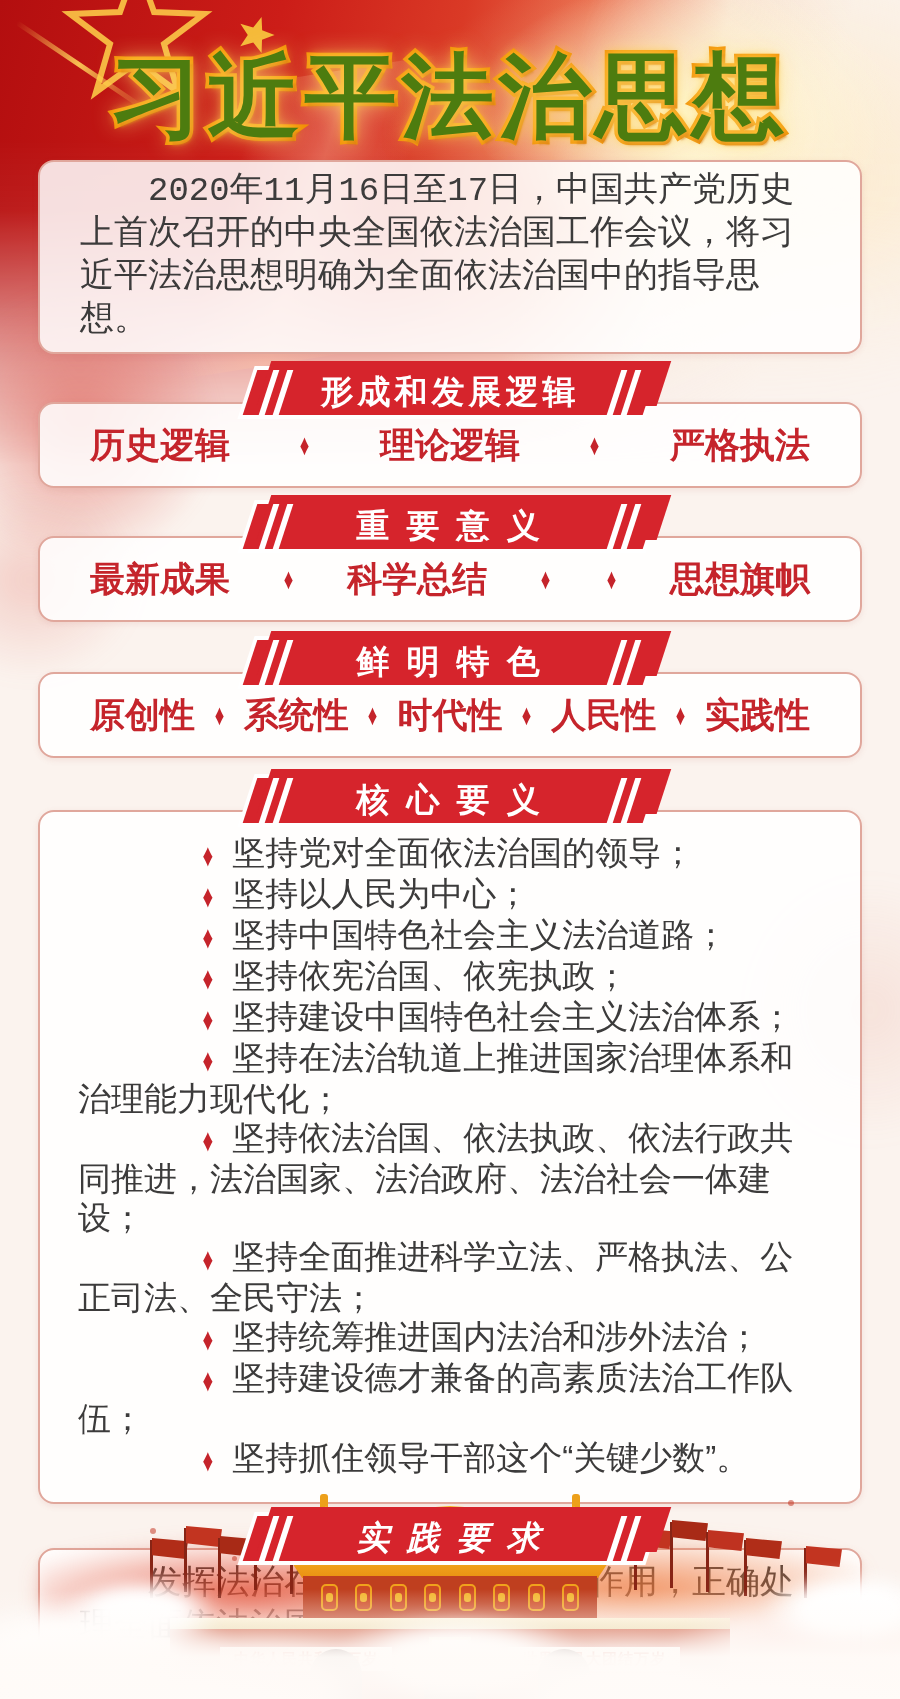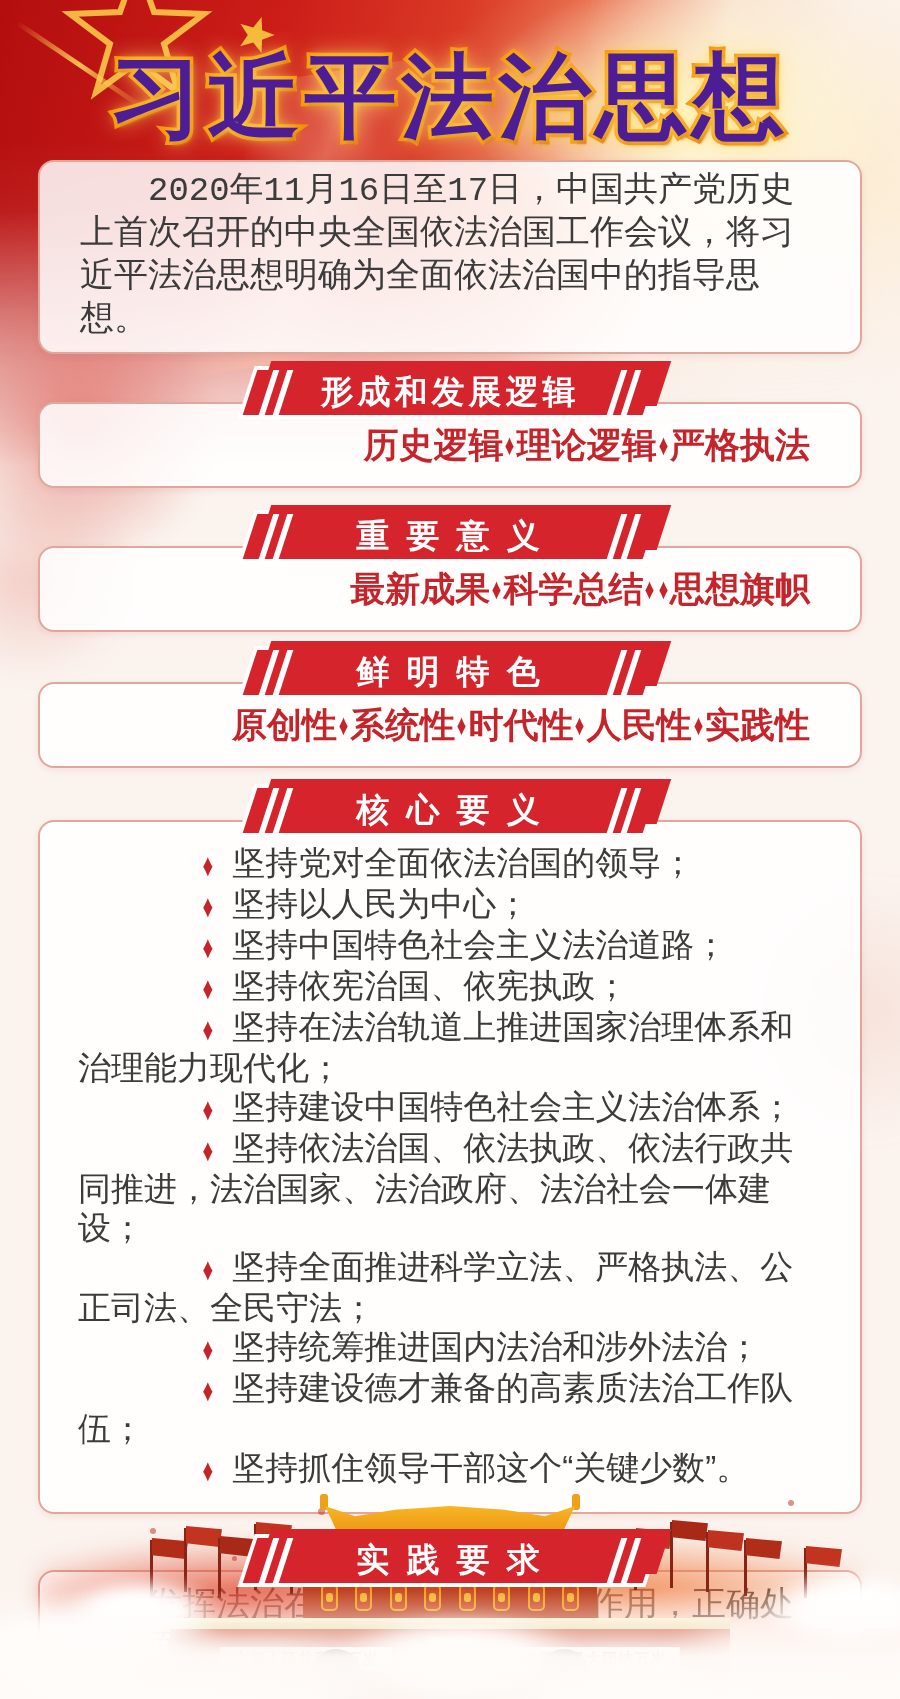--- a/index.html
+++ b/index.html
@@ -34,21 +34,21 @@
   .wash.w3{top:880px;right:-90px;width:240px;height:260px;filter:blur(12px);
     background:radial-gradient(closest-side,rgba(230,150,130,.18),rgba(230,150,130,0));}
   .gold-streak{position:absolute;top:62px;left:4px;width:150px;height:5px;border-radius:3px;
     background:linear-gradient(90deg,rgba(255,210,90,0),#ffd35a,rgba(255,210,90,0));
     transform:rotate(34deg);opacity:.9;}
   .star-svg{position:absolute;pointer-events:none;}
   
   .title-wrap{position:relative;padding-top:42px;text-align:center;}
   .poster-title{
     display:inline-block;font-size:92px;line-height:108px;font-weight:900;letter-spacing:5px;
-    color:#4c1d95;-webkit-text-stroke:7px var(--title-outline);paint-order:stroke fill;
+    color:#4d7c0f;-webkit-text-stroke:7px var(--title-outline);paint-order:stroke fill;
     text-shadow:0 0 22px rgba(255,226,122,.95),0 0 8px #ffb300,3px 4px 2px rgba(196,90,0,.55);
   }
   
   .box{
     position:relative;width:824px;margin:0 auto;background:rgba(255,255,255,.86);
     border:2px solid var(--box-border);border-radius:16px;
     box-shadow:0 2px 6px rgba(180,90,80,.12);
   }
   .intro-box{margin-top:10px;padding:8px 40px 10px;}
   .para{font-size:34px;line-height:43px;color:var(--ink);text-indent:2em;font-weight:500;font-family:Liberation Mono, monospace;}
@@ -57,26 +57,26 @@
   .banner .ribbon-bg{position:absolute;inset:0;background:var(--banner-red);
     transform:skewX(-18deg);box-shadow:0 0 0 4px #fff;}
   .banner .ribbon-bg::before{content:"";position:absolute;inset:0;background:var(--banner-red);
     transform:translate(11px,-9px);z-index:-1;}
   .banner .slash{position:absolute;top:0;bottom:0;width:6px;background:#fff;}
   .banner .sl1{left:16px;} .banner .sl2{left:30px;}
   .banner .sr1{right:16px;} .banner .sr2{right:30px;}
   .banner .label{position:absolute;inset:0;display:flex;align-items:center;justify-content:center;
     color:#fff;font-size:33px;font-weight:700;letter-spacing:4px;z-index:2;}
   .b1{margin-top:16px;margin-bottom:-13px;}
-  .b2{margin-top:26px;margin-bottom:-13px;text-decoration:underline;}
+  .b2{margin-top:16px;margin-bottom:-13px;text-decoration:underline;}
   .b3{margin-top:18px;margin-bottom:-13px;}
   .b4{margin-top:20px;margin-bottom:-13px;}
-  .b5{margin-top:24px;margin-bottom:-13px;}
-  
-  .phrase-row{display:flex;align-items:center;justify-content:flex-end;padding:17px 50px;}
+  .b5{margin-top:12px;margin-bottom:-13px;font-style:italic;}
+  
+  .phrase-row{display:flex;align-items:center;justify-content:space-between;padding:17px 50px;}
   .phrase{color:var(--accent-red);font-size:35px;font-weight:700;line-height:48px;white-space:nowrap;}
   .diamond{color:var(--accent-red);display:inline-block;transform:scale(.72,1.12);font-size:26px;}
   
   .core-box{padding:21px 38px 23px;}
   .core-box p{font-size:33px;line-height:39px;color:var(--ink);text-indent:2em;font-weight:500;}
   .bullet-diamond{color:var(--accent-red);display:inline-block;transform:scale(.7,1.05);
     font-size:30px;margin-right:7px;vertical-align:-1px;}
   .practice-box{padding:13px 40px;}
   
   .bg-bottom-band{position:absolute;top:1516px;left:36px;right:36px;height:140px;filter:blur(9px);pointer-events:none;
@@ -206,22 +206,22 @@
       <span class="slash sr1"></span>
       <span class="slash sr2"></span>
     </div>
     <span class="label">核 心 要 义</span>
   </div>
   <div class="box core-box">
       <p><span class="bullet-diamond">♦</span>坚持党对全面依法治国的领导；</p>
       <p><span class="bullet-diamond">♦</span>坚持以人民为中心；</p>
       <p><span class="bullet-diamond">♦</span>坚持中国特色社会主义法治道路；</p>
       <p><span class="bullet-diamond">♦</span>坚持依宪治国、依宪执政；</p>
+      <p><span class="bullet-diamond">♦</span>坚持建设中国特色社会主义法治体系；</p>
       <p><span class="bullet-diamond">♦</span>坚持在法治轨道上推进国家治理体系和治理能力现代化；</p>
-      <p><span class="bullet-diamond">♦</span>坚持建设中国特色社会主义法治体系；</p>
       <p><span class="bullet-diamond">♦</span>坚持依法治国、依法执政、依法行政共同推进，法治国家、法治政府、法治社会一体建设；</p>
       <p><span class="bullet-diamond">♦</span>坚持全面推进科学立法、严格执法、公正司法、全民守法；</p>
       <p><span class="bullet-diamond">♦</span>坚持统筹推进国内法治和涉外法治；</p>
       <p><span class="bullet-diamond">♦</span>坚持建设德才兼备的高素质法治工作队伍；</p>
       <p><span class="bullet-diamond">♦</span>坚持抓住领导干部这个“关键少数”。</p>
     </div>
 
   <div class="banner b5">
     <div class="ribbon-bg">
       <span class="slash sl1"></span>

